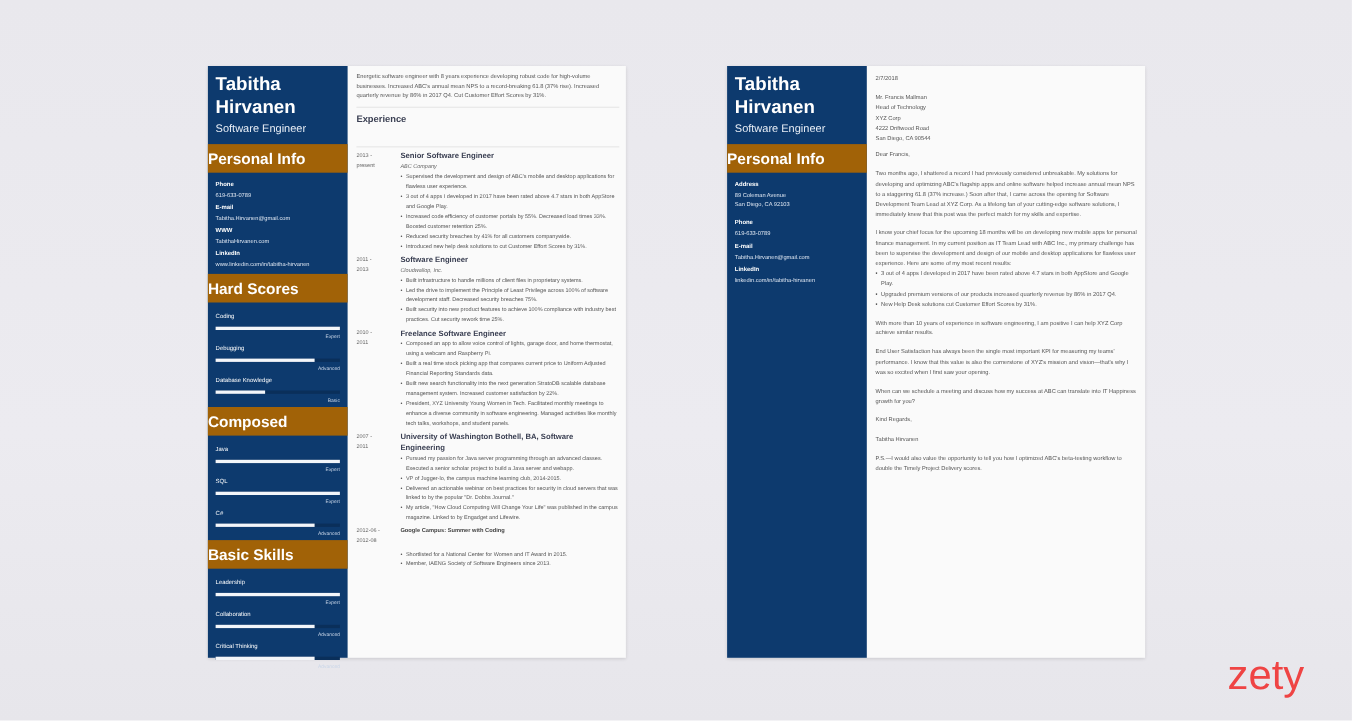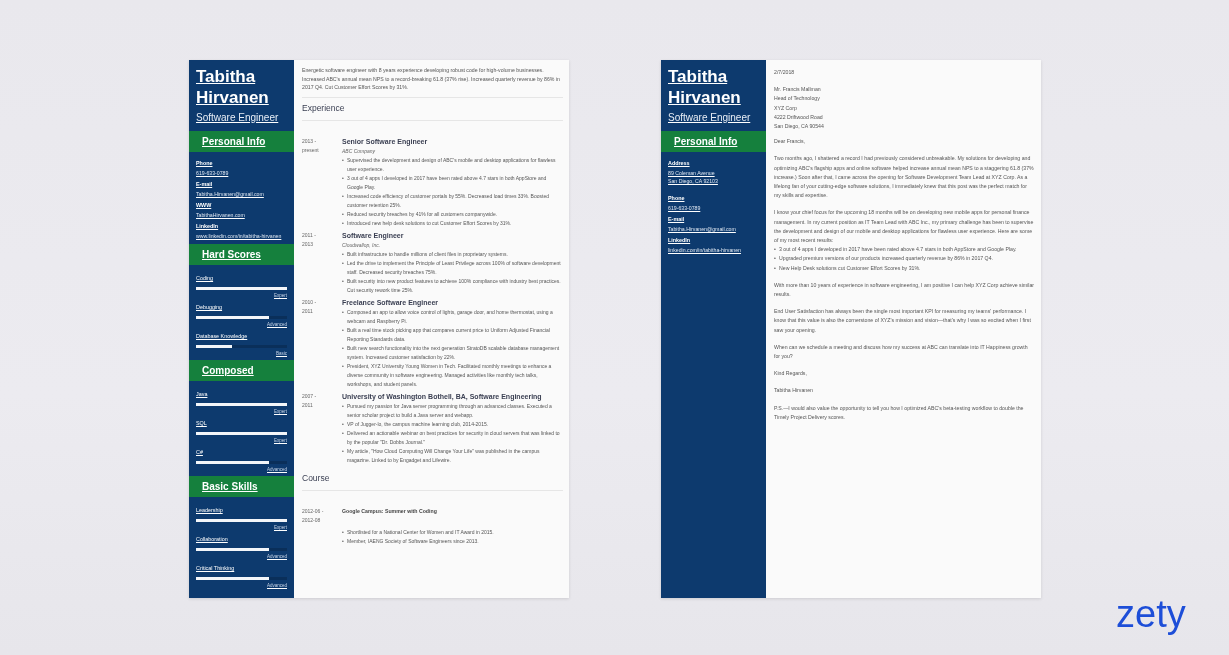--- a/index.html
+++ b/index.html
@@ -14,44 +14,43 @@
     top: 60px;
     width: 380px;
     height: 538px;
     background: #fafafa;
     box-shadow: 0 1px 3px rgba(0,0,0,0.12);
     display: flex;
   }
   #resume { left: 189px; }
   #cover { left: 661px; }
   .sidebar {
-    width: 105px;
+    width: 127px;
     height: 100%;
     background: #0d3a6e;
     color: #fff;
     flex-shrink: 0;
-    text-decoration: underline;
   }
   .name {
     font-weight: bold;
     font-size: 17px;
     line-height: 21px;
     padding: 6px 7px 0 7px;
     color: #fff;
   }
   .title {
     font-size: 10px;
     padding: 4px 7px 8px 7px;
     color: #e8eef6;
   }
   .side-head {
-    background: #15803d;
+    background: #a16207;
     font-weight: bold;
-    font-size: 10px;
-    padding: 5px 13px;
+    font-size: 14px;
+    padding: 5px 0;
     color: #fff;
   }
   .side-block { padding: 4px 7px 4px 7px; }
   .label {
     font-size: 5.4px;
     font-weight: bold;
     color: #fff;
     margin-top: 4px;
   }
   .val {
@@ -86,26 +85,26 @@
     overflow: hidden;
   }
   .summary {
     font-size: 5.2px;
     line-height: 8.7px;
     color: #555;
     padding-bottom: 5px;
     border-bottom: 1px solid #e6e6e6;
   }
   .sec-head {
-    font-weight: normal;
+    font-weight: bold;
     font-size: 8.5px;
     color: #3a3f52;
-    padding: 5px 0 7px 0;
+    padding: 5px 0 20px 0;
     border-bottom: 1px solid #e6e6e6;
-    margin-bottom: 16px;
+    margin-bottom: 4px;
   }
   .entry { display: flex; margin-bottom: 3px; }
   .dates {
     width: 40px;
     font-size: 5px;
     line-height: 9px;
     color: #666;
     flex-shrink: 0;
   }
   .entry-body { flex: 1; }
@@ -148,21 +147,21 @@
   .letter .addr { margin-bottom: 6px; }
   .letter ul.bullets { margin-bottom: 8px; }
   .letter ul.bullets li { font-size: 5.2px; line-height: 9.2px; }
 
   .gap { height: 6px; }
   .logo {
     position: absolute;
     left: 1116px;
     top: 593px;
     font-size: 38px;
-    color: #1d4ed8;
+    color: #ef4444;
     font-family: "Liberation Sans", sans-serif;
     letter-spacing: 0px;
     font-weight: normal;
   }
 </style>
 </head>
 <body>
 
 <div class="page" id="resume">
   <div class="sidebar">
@@ -324,21 +323,20 @@
         <div class="entry-title">University of Washington Bothell, BA, Software Engineering</div>
         <ul class="bullets">
           <li>Pursued my passion for Java server programming through an advanced classes. Executed a senior scholar project to build a Java server and webapp.</li>
           <li>VP of Jugger-lo, the campus machine learning club, 2014-2015.</li>
           <li>Delivered an actionable webinar on best practices for security in cloud servers that was linked to by the popular "Dr. Dobbs Journal."</li>
           <li>My article, "How Cloud Computing Will Change Your Life" was published in the campus magazine. Linked to by Engadget and Lifewire.</li>
         </ul>
       </div>
     </div>
 
-    <div class="sec-head">Course</div>
     <div class="entry">
       <div class="dates">
         <div>2012-06 -</div>
         <div>2012-08</div>
       </div>
       <div class="entry-body">
         <div class="course-title">Google Campus: Summer with Coding</div>
       </div>
     </div>
 

